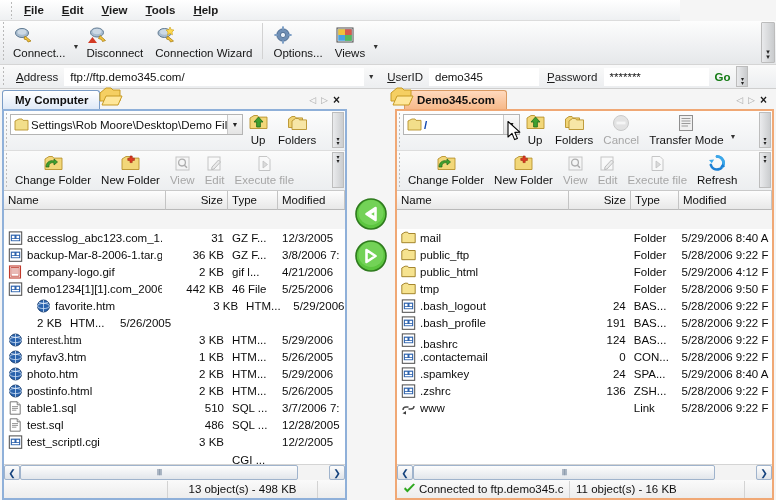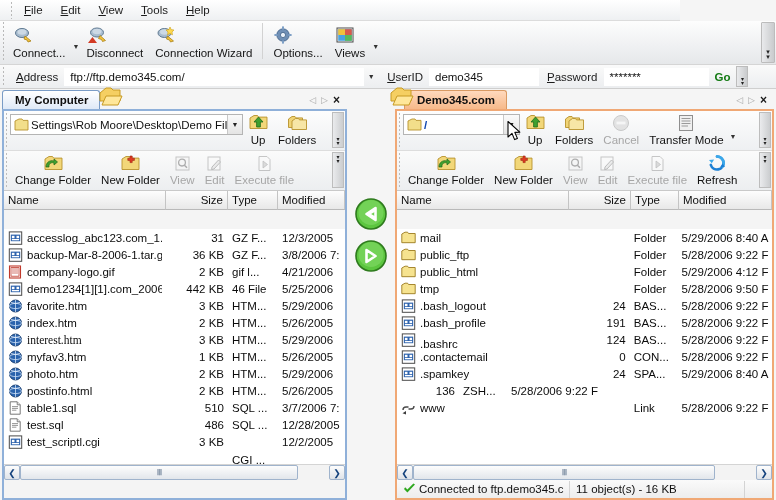--- a/index.html
+++ b/index.html
@@ -12,21 +12,21 @@
     background: #f2f2f2;
     -webkit-font-smoothing: none;
   }
   #app { position: relative; width: 776px; height: 500px; background: #f5f5f5; }
 
   
   .menubar {
     position: absolute; left: 0; top: 0; width: 680px; height: 21px;
     background: linear-gradient(#ffffff, #eef0f2);
     border-bottom: 1px solid #dcdcdc;
-    display: flex; align-items: center; padding-left: 8px;
+    display: flex; align-items: center; padding-left: 8px; font-weight: bold;
   }
   .menu-item {
     padding: 2px 9px; font-size: 11.5px; color: #1b1b1b; cursor: default;
     white-space: nowrap;
   }
   .menu-item u { text-decoration: underline; }
 
   
   .toolbar {
     position: absolute; left: 0; top: 21px; width: 776px; height: 44px;
@@ -523,47 +523,36 @@
                     <rect x="3.9" y="8" width="7.2" height="1.3" fill="#ffffff"></rect>
                   </svg>
                 </span>
                 <span style="overflow: hidden; white-space: nowrap;">demo1234[1][1].com_2006...</span>
               </div>
               <div class="lcell num" style="width: 62px;">442 KB</div>
               <div class="lcell" style="width: 50px;">46 File</div>
               <div class="lcell" style="flex: 1 1 auto;">5/25/2006 </div>
             </div>
             <div class="lrow">
-              <div class="lcell name" style="width: 162px;">
+              <div class="lcell name" style="width: 162px; margin-left: 28px;">
                 <span style="display: flex; align-items: center; flex: 0 0 auto;">
                   <svg width="15" height="14" viewBox="0 0 15 14">
                     <circle cx="7.5" cy="7" r="6" fill="#2a63ad" stroke="#12386b" stroke-width=".9"></circle>
                     <ellipse cx="7.5" cy="7" rx="6" ry="2.6" fill="none" stroke="#cfe2f7" stroke-width=".8"></ellipse>
                     <path d="M7.5 1 v12" stroke="#cfe2f7" stroke-width=".8"></path>
                     <path d="M3 3.5 q4.5 2 9 0" fill="none" stroke="#e8f1fb" stroke-width=".8"></path>
                   </svg>
                 </span>
                 <span style="overflow: hidden; white-space: nowrap;">favorite.htm</span>
               </div>
               <div class="lcell num" style="width: 62px;">3 KB</div>
               <div class="lcell" style="width: 50px;">HTM...</div>
               <div class="lcell" style="flex: 1 1 auto;">5/29/2006 </div>
             </div>
             <div class="lrow">
-              <div class="lcell name" style="width: 162px;">
-                <span style="display: flex; align-items: center; flex: 0 0 auto;">
-                  <svg width="15" height="14" viewBox="0 0 15 14">
-                    <circle cx="7.5" cy="7" r="6" fill="#2a63ad" stroke="#12386b" stroke-width=".9"></circle>
-                    <ellipse cx="7.5" cy="7" rx="6" ry="2.6" fill="none" stroke="#cfe2f7" stroke-width=".8"></ellipse>
-                    <path d="M7.5 1 v12" stroke="#cfe2f7" stroke-width=".8"></path>
-                    <path d="M3 3.5 q4.5 2 9 0" fill="none" stroke="#e8f1fb" stroke-width=".8"></path>
-                  </svg>
-                </span>
-                <span style="overflow: hidden; white-space: nowrap;">index.htm</span>
-              </div>
               <div class="lcell num" style="width: 62px;">2 KB</div>
               <div class="lcell" style="width: 50px;">HTM...</div>
               <div class="lcell" style="flex: 1 1 auto;">5/26/2005 </div>
             </div>
             <div class="lrow">
               <div class="lcell name" style="width: 162px;">
                 <span style="display: flex; align-items: center; flex: 0 0 auto;">
                   <svg width="15" height="14" viewBox="0 0 15 14">
                     <circle cx="7.5" cy="7" r="6" fill="#2a63ad" stroke="#12386b" stroke-width=".9"></circle>
                     <ellipse cx="7.5" cy="7" rx="6" ry="2.6" fill="none" stroke="#cfe2f7" stroke-width=".8"></ellipse>
@@ -676,20 +665,25 @@
       </div>
 
       <div class="hscroll">
         <div class="sb-btn">❮</div>
         <div class="sb-track">
           <div class="sb-thumb" style="left:0;width:90%">⦀⦀</div>
         </div>
         <div class="sb-btn">❯</div>
       </div>
 
+      <div class="statusbar">
+        <div class="st-cell first st-grow"></div>
+        <div class="st-cell" style="width:150px;justify-content:center">13 object(s) - 498 KB</div>
+        <div class="st-cell" style="width:28px"></div>
+      </div>
     </div>
   </div>
 
   <div class="center-col">
     <span class="xfer">
       <svg width="34" height="34" viewBox="0 0 34 34">
         <circle cx="17" cy="17" r="15" fill="#5cc63f" stroke="#2e7a1d" stroke-width="1.6"></circle>
         <circle cx="17" cy="15.5" r="12.5" fill="#7fd964" opacity=".65"></circle>
         <path d="M21.5 11 l-9 6 9 6 0 -3.6 -4.4 -2.4 4.4 -2.4z" fill="#ffffff"></path>
         <path d="M21.5 11 l-9 6 9 6z" fill="none" stroke="#ffffff" stroke-width="2.6" stroke-linejoin="round"></path>
@@ -987,20 +981,32 @@
                     <rect x="3.9" y="8" width="7.2" height="1.3" fill="#ffffff"></rect>
                   </svg>
                 </span>
                 <span style="overflow: hidden; white-space: nowrap;">.spamkey</span>
               </div>
               <div class="lcell num" style="width: 62px;">24</div>
               <div class="lcell" style="width: 48px;">SPA...</div>
               <div class="lcell" style="flex: 1 1 auto;">5/29/2006 8:40 A</div>
             </div>
             <div class="lrow">
+              <div class="lcell name" style="width: 172px;">
+                <span style="display: flex; align-items: center; flex: 0 0 auto;">
+                  <svg width="15" height="14" viewBox="0 0 15 14">
+                    <rect x="1.3" y="0.9" width="12.4" height="12.4" fill="#ffffff" stroke="#4a4a4a" stroke-width="1"></rect>
+                    <rect x="2.8" y="3.6" width="9.4" height="6.6" fill="#2e63ad"></rect>
+                    <rect x="3.9" y="4.8" width="2.6" height="2.4" fill="#ffffff"></rect>
+                    <rect x="8.5" y="4.8" width="2.6" height="2.4" fill="#ffffff"></rect>
+                    <rect x="3.9" y="8" width="7.2" height="1.3" fill="#ffffff"></rect>
+                  </svg>
+                </span>
+                <span style="overflow: hidden; white-space: nowrap;">.zshrc</span>
+              </div>
               <div class="lcell num" style="width: 62px;">136</div>
               <div class="lcell" style="width: 48px;">ZSH...</div>
               <div class="lcell" style="flex: 1 1 auto;">5/28/2006 9:22 F</div>
             </div>
             <div class="lrow">
               <div class="lcell name" style="width: 172px;">
                 <span style="display: flex; align-items: center; flex: 0 0 auto;">
                   <svg width="15" height="14" viewBox="0 0 15 14">
                     <path d="M2 9 a3 3 0 0 1 3 -3 h2.5" fill="none" stroke="#4a4a4a" stroke-width="1.4"></path>
                     <path d="M13 5 a3 3 0 0 1 -3 3 h-2.5" fill="none" stroke="#4a4a4a" stroke-width="1.4"></path>

